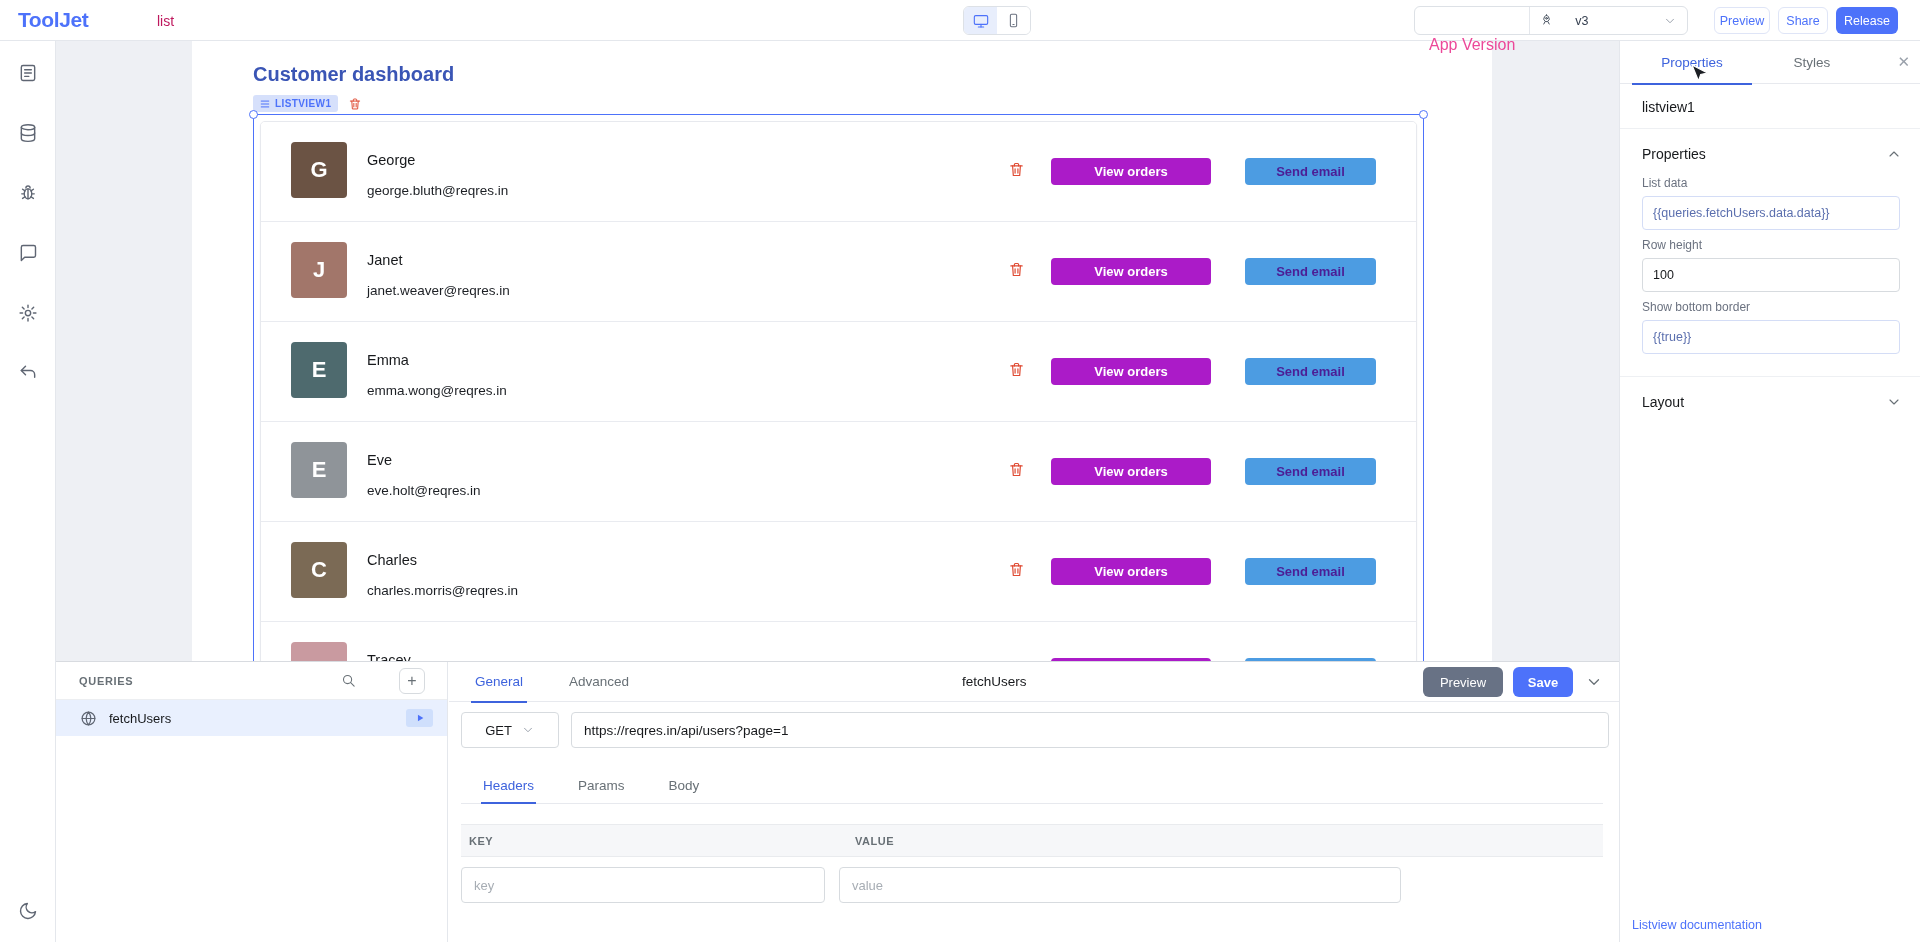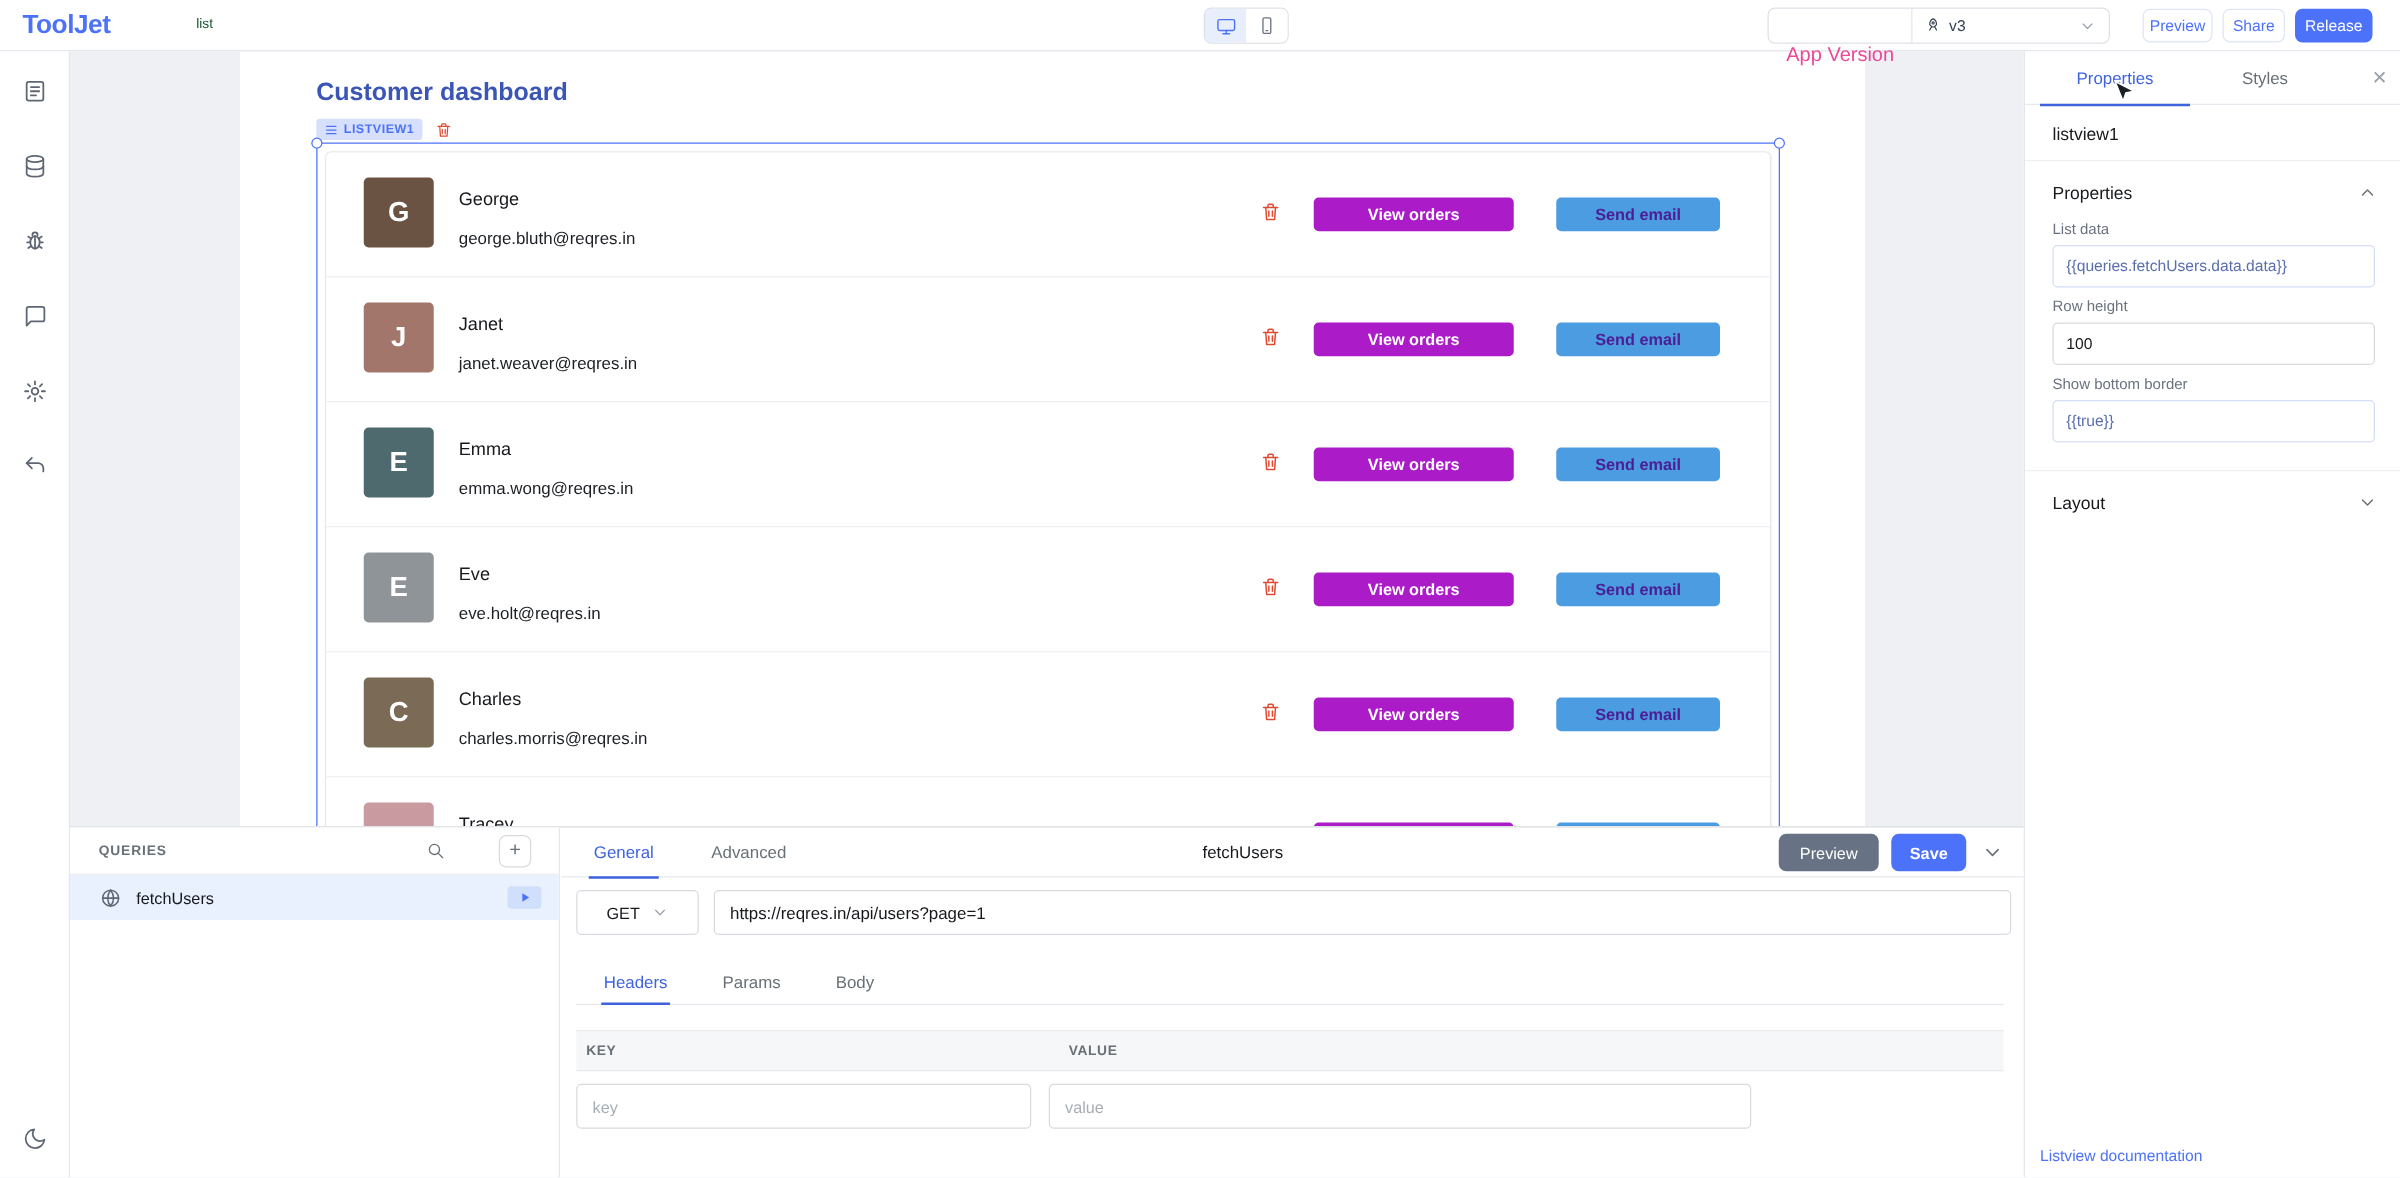--- a/index.html
+++ b/index.html
@@ -6,28 +6,28 @@
   html,body { width:1920px; height:942px; }
   body { font-family:"Liberation Sans", sans-serif; color:#1c1f24; background:#fff; overflow:hidden; }
   .app { position:relative; width:1920px; height:942px; overflow:hidden; background:#fff; }
   button { font-family:"Liberation Sans", sans-serif; border:none; background:none; cursor:pointer; }
   input { font-family:"Liberation Sans", sans-serif; outline:none; }
   svg.ic { stroke:currentColor; fill:none; stroke-width:1.7; stroke-linecap:round; stroke-linejoin:round; display:block; }
 
   
   .navbar { position:absolute; top:0; left:0; right:0; height:41px; background:#fff; border-bottom:1px solid #e4e7ec; z-index:40; }
   .logo { position:absolute; left:18px; top:8px; font-size:21px; font-weight:700; color:#4d72fa; letter-spacing:-0.4px; }
-  .app-name { position:absolute; left:157px; top:13px; font-size:11px; color:#14532d; }
+  .app-name { position:absolute; left:157px; top:13px; font-size:14px; color:#be185d; }
   .device-toggle { position:absolute; left:963px; top:6px; height:29px; display:flex; border:1px solid #dde1e6; border-radius:6px; overflow:hidden; background:#fff; }
   .device-toggle .seg { width:33px; display:flex; align-items:center; justify-content:center; color:#6b7280; background:#fff; }
   .device-toggle .seg.active { background:#e8eefc; color:#4d72fa; }
   .version-control { position:absolute; left:1414px; top:6px; width:274px; height:29px; border:1px solid #dde1e6; border-radius:6px; display:flex; align-items:center; background:#fff; }
   .ver-label { padding:0 14px; font-size:16px; color:#ec4899;margin-top:48px; }
   .ver-div { width:1px; height:100%; background:#e4e7ec; }
-  .ver-value { display:flex; align-items:center; gap:6px; padding:0 10px; font-size:12.5px; color:#374151; flex:1; }
+  .ver-value { display:flex; align-items:center; gap:22px; padding:0 10px; font-size:12.5px; color:#374151; flex:1; }
   .ver-chev { margin-left:auto; color:#9aa1ab; }
   .btn-ghost { position:absolute; top:7px; height:27px; border:1px solid #dfe5f7; background:#fff; color:#4d72fa; border-radius:6px; font-size:12.5px; }
   .btn-release { position:absolute; top:7px; height:27px; background:#4d72fa; color:#fff; border-radius:6px; font-size:12.5px; }
 
   
   .left-rail { position:absolute; top:41px; left:0; width:56px; bottom:0; background:#fff; border-right:1px solid #e4e7ec; z-index:35; }
   .rail-top { display:flex; flex-direction:column; align-items:center; padding-top:15px; gap:26px; }
   .rail-btn { width:34px; height:34px; display:flex; align-items:center; justify-content:center; color:#5f6673; border-radius:6px; }
   .rail-bottom { position:absolute; bottom:14px; left:0; width:56px; display:flex; justify-content:center; }
 

